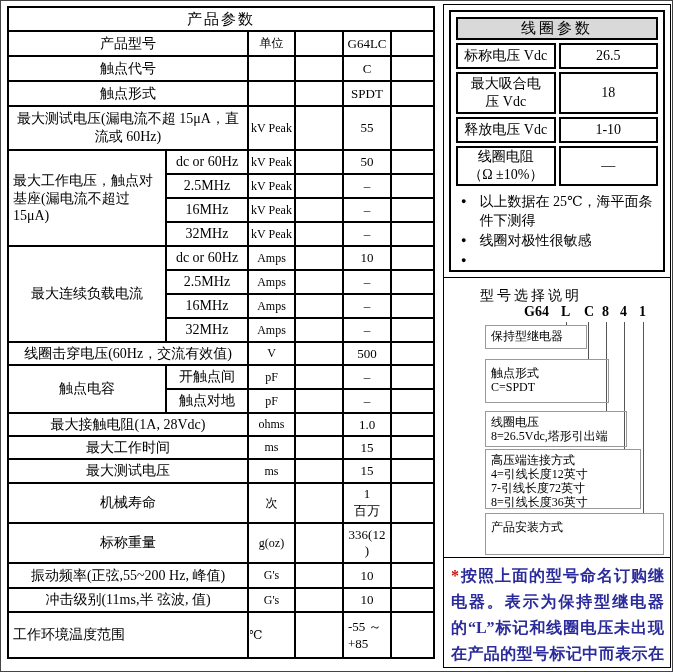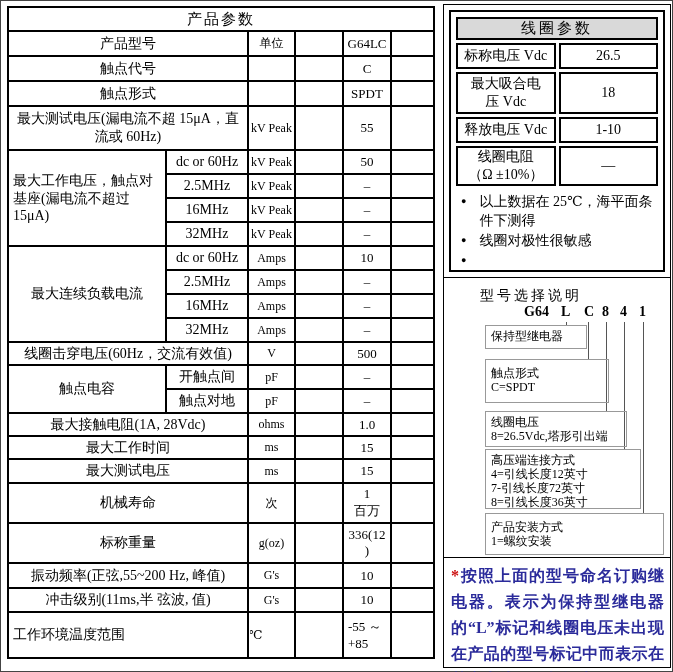--- a/index.html
+++ b/index.html
@@ -307,21 +307,20 @@
       <div class="bl">8=26.5Vdc,塔形引出端</div>
     </div>
     <div class="ms-box" style="top:171px; width:156px; height:60px">
       <div class="bl">高压端连接方式</div>
       <div class="bl">4=引线长度12英寸</div>
       <div class="bl">7-引线长度72英寸</div>
       <div class="bl">8=引线长度36英寸</div>
     </div>
     <div class="ms-box" style="top:235px; width:179px; height:42px; padding-top:6px">
       <div class="bl">产品安装方式</div>
-      <div class="bl">1=螺纹安装</div>
     </div>
   </div>
 
   <div class="sec3">
     <div class="note-text" style="color: rgb(43, 43, 155);"><span class="note-marker" id="note-marker" style="color: rgb(204, 17, 17);">*</span><span id="note-body">按照上面的型号命名订购继电器。表示为保持型继电器的“L”标记和线圈电压未出现在产品的型号标记中而表示在基座中线圈的标记中。</span></div>
   </div>
 
 </div>
 
 </body></html>

